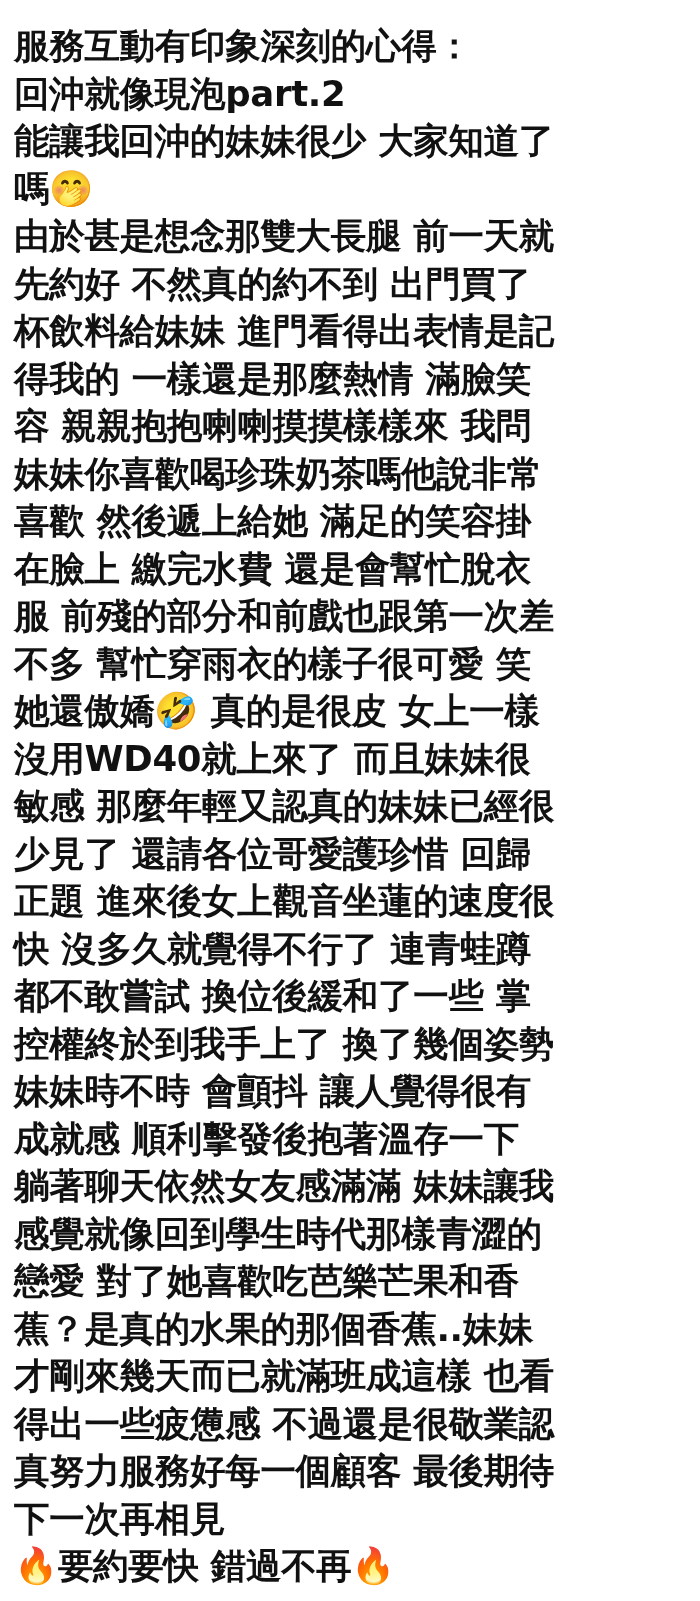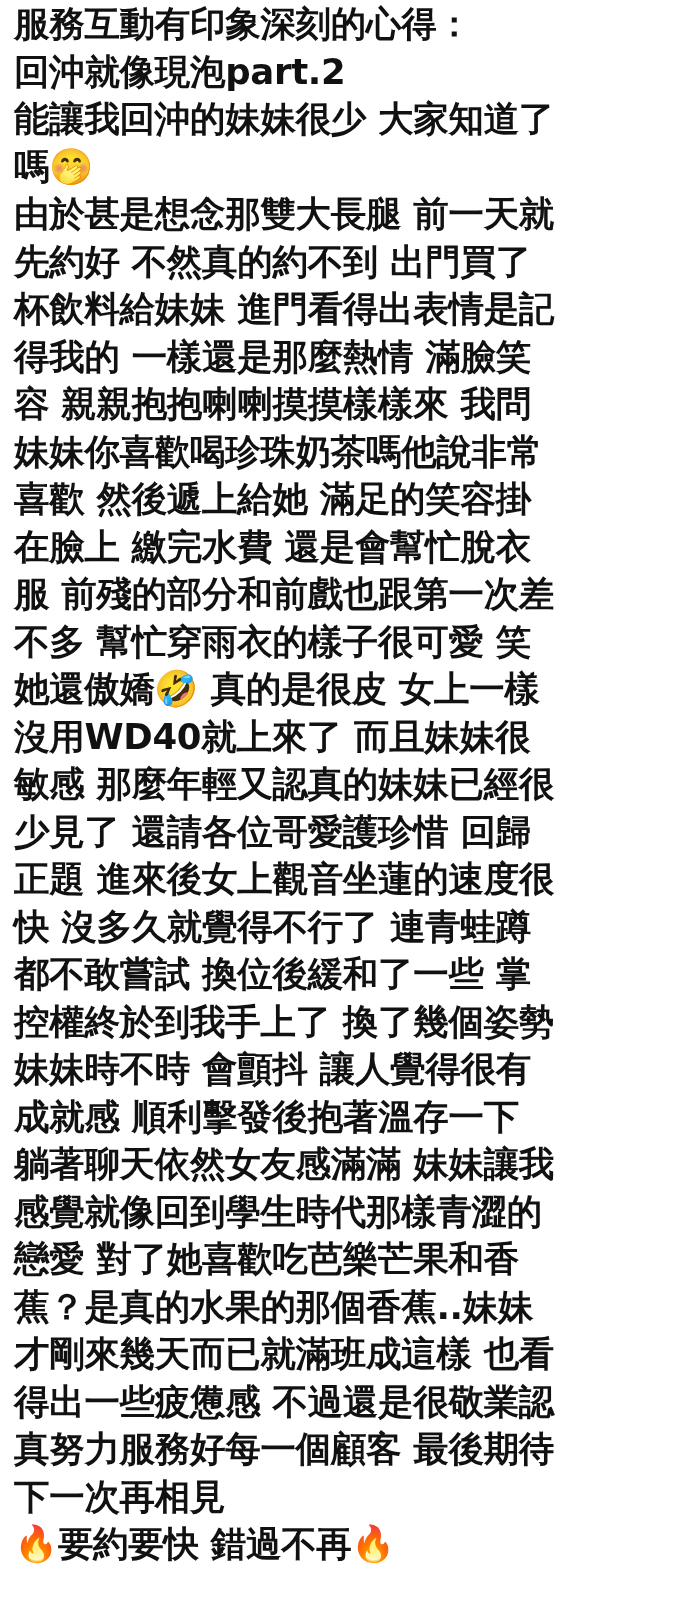--- a/index.html
+++ b/index.html
@@ -10,21 +10,21 @@
   body {
     width: 700px;
     min-height: 1601px;
     font-family: "DejaVu Sans", "Liberation Sans", sans-serif;
   }
   .page {
     width: 573px;
     min-height: 1601px;
     box-sizing: border-box;
     background: #ffffff;
-    padding: 0 12px 8px 14px;
+    padding: 22px 12px 8px 14px;
     position: relative;
   }
   .post-body {
     font-family: "DejaVu Sans", "Liberation Sans", sans-serif;
     font-weight: 700;
     color: #111111;
     font-size: 35.5px;
     line-height: 47.5px;
     letter-spacing: -0.3px;
     white-space: pre-wrap;

